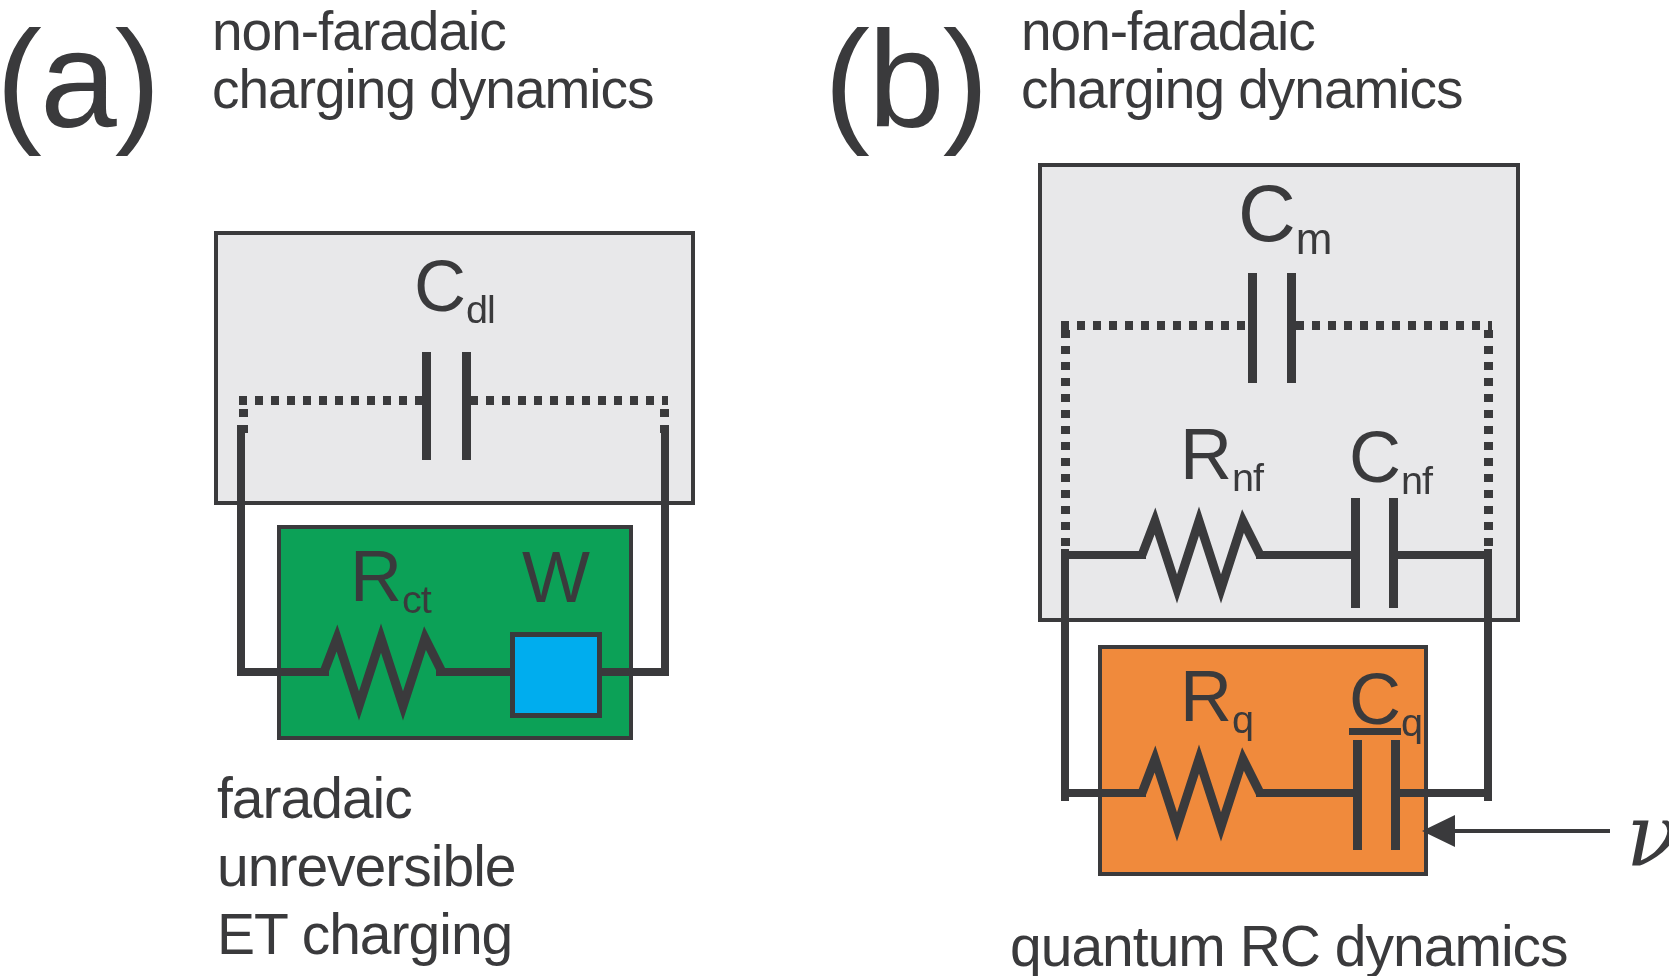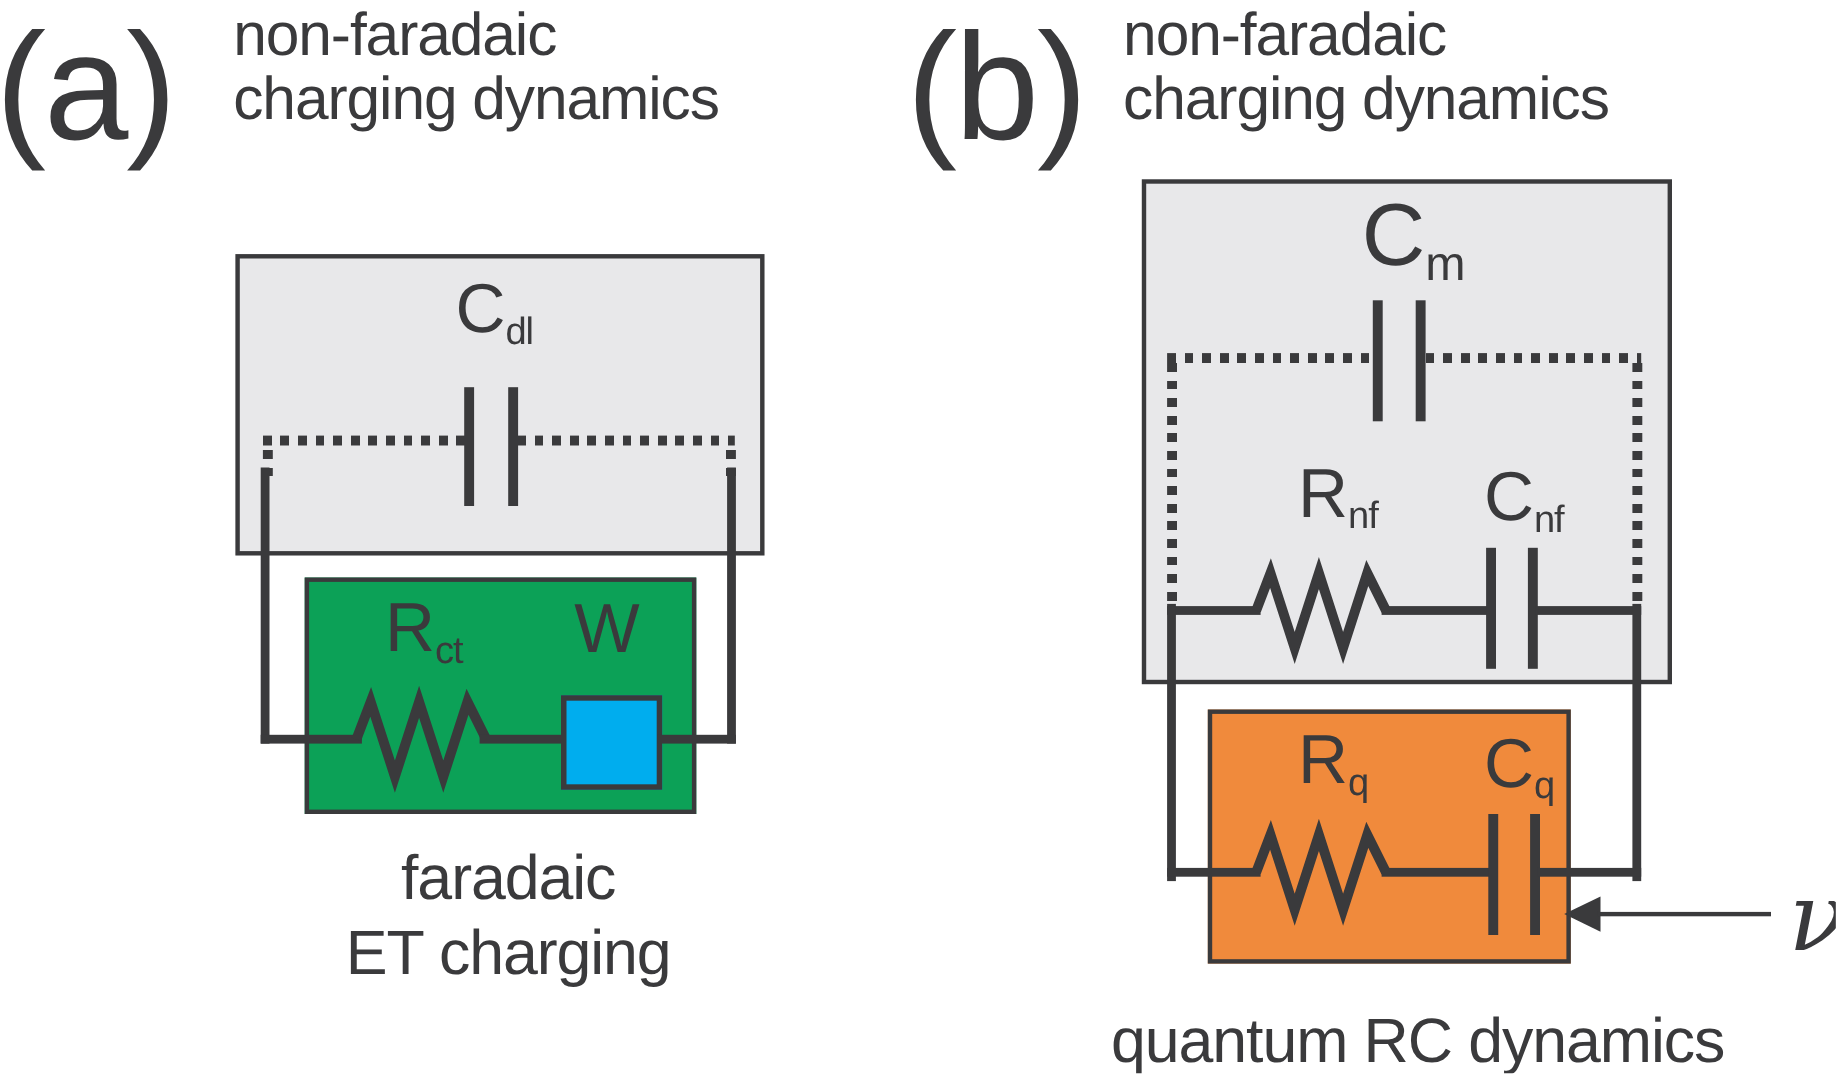--- a/index.html
+++ b/index.html
@@ -1,31 +1,31 @@
 <!DOCTYPE html>
 <html><head>
 <meta charset="utf-8">
 <style>
   html,body{margin:0;padding:0;background:#ffffff;}
   #figure{position:relative;width:1669px;height:976px;background:#ffffff;overflow:hidden;
           font-family:"Liberation Sans", sans-serif;color:#3a3a3c;}
   .abs{position:absolute;}
   .panel-label{font-size:138px;line-height:1;letter-spacing:-2px;white-space:nowrap;}
   .fig-title{font-size:55px;line-height:58px;letter-spacing:-1px;text-align:left;white-space:nowrap;}
-  .caption{font-size:57px;line-height:68px;letter-spacing:-1px;text-align:center;white-space:nowrap;}
+  .caption{font-size:57px;line-height:68px;letter-spacing:-1px;text-align:left;white-space:nowrap;}
   .box{border:4px solid #3a3a3c;box-sizing:border-box;}
   .gray-box{background:#e8e8ea;}
   .green-box{background:#0ca157;}
   .orange-box{background:#f08a3c;}
   .blue-box{background:#00adee;border:5px solid #3a3a3c;box-sizing:border-box;}
   .wire{background:#3a3a3c;}
   .plate{width:9px;background:#3a3a3c;}
   .dotted-h{height:9px;background:repeating-linear-gradient(90deg,#3a3a3c 0 8px,transparent 8px 16px);}
   .dotted-v{width:9px;background:repeating-linear-gradient(180deg,#3a3a3c 0 8px,transparent 8px 16px);}
-  .comp-label{font-size:63px;line-height:1;white-space:nowrap;}
+  .comp-label{font-size:72px;line-height:1;white-space:nowrap;}
   .comp-label.big{font-size:80px;}
   .comp-label sub{font-size:0.55em;vertical-align:-0.30em;letter-spacing:-1px;}
   .resistor{overflow:visible;}
   .resistor polyline{fill:none;stroke:#3a3a3c;stroke-width:9;stroke-linejoin:miter;stroke-miterlimit:12;}
   .arrow-line{height:4px;background:#3a3a3c;}
   .arrow-head{width:0;height:0;border-top:16px solid transparent;border-bottom:16px solid transparent;border-right:33px solid #3a3a3c;}
   .nu{font-family:"DejaVu Serif","Liberation Serif",serif;font-style:italic;font-size:86px;line-height:1;}
 </style>
 </head>
 <body>
@@ -63,20 +63,21 @@
   <div class="abs wire" style="left:237px;top:668px;width:92px;height:8px;"></div>
   <svg class="abs resistor" style="left:324px;top:624px;" width="118" height="96" viewBox="0 0 118 96">
     <polyline points="0,48 13,14 35,82 57,14 79,82 101,14 118,48"></polyline>
   </svg>
   <div class="abs wire" style="left:436px;top:668px;width:80px;height:8px;"></div>
   <div class="abs blue-box" style="left:510px;top:632px;width:92px;height:86px;"></div>
   <div class="abs wire" style="left:598px;top:668px;width:71px;height:8px;"></div>
 
   <div class="abs caption" style="left:217px;top:764px;width:490px;">
     <div>faradaic</div>
+    <div>unreversible</div>
     <div>ET charging</div>
   </div>
 
   <div class="abs panel-label" style="left:824px;top:10px;">(b)</div>
 
   <div class="abs fig-title" style="left:1021px;top:2px;width:494px;">
     <div>non-faradaic</div>
     <div>charging dynamics</div>
   </div>
 
@@ -105,21 +106,21 @@
   <div class="abs plate" style="left:1389px;top:498px;height:110px;"></div>
   <div class="abs wire" style="left:1396px;top:551px;width:96px;height:8px;"></div>
 
   <div class="abs wire" style="left:1061px;top:549px;width:8px;height:252px;"></div>
   <div class="abs wire" style="left:1484px;top:549px;width:8px;height:252px;"></div>
 
   <div class="abs box orange-box" style="left:1098px;top:645px;width:330px;height:231px;"></div>
 
   <div class="abs comp-label" style="left:1180px;top:660px;"><span>R</span><sub>q</sub></div>
 
-  <div class="abs comp-label" style="left:1349px;top:663px;"><span>C</span><sub>q</sub></div>
+  <div class="abs comp-label" style="left:1349px;top:663px;text-decoration:underline;"><span>C</span><sub>q</sub></div>
 
   <div class="abs wire" style="left:1061px;top:789px;width:85px;height:8px;"></div>
   <svg class="abs resistor" style="left:1142px;top:745px;" width="118" height="96" viewBox="0 0 118 96">
     <polyline points="0,48 13,14 35,82 57,14 79,82 101,14 118,48"></polyline>
   </svg>
   <div class="abs wire" style="left:1256px;top:789px;width:101px;height:8px;"></div>
   <div class="abs plate" style="left:1353px;top:740px;height:110px;"></div>
   <div class="abs plate" style="left:1391px;top:740px;height:110px;"></div>
   <div class="abs wire" style="left:1398px;top:789px;width:94px;height:8px;"></div>
 

